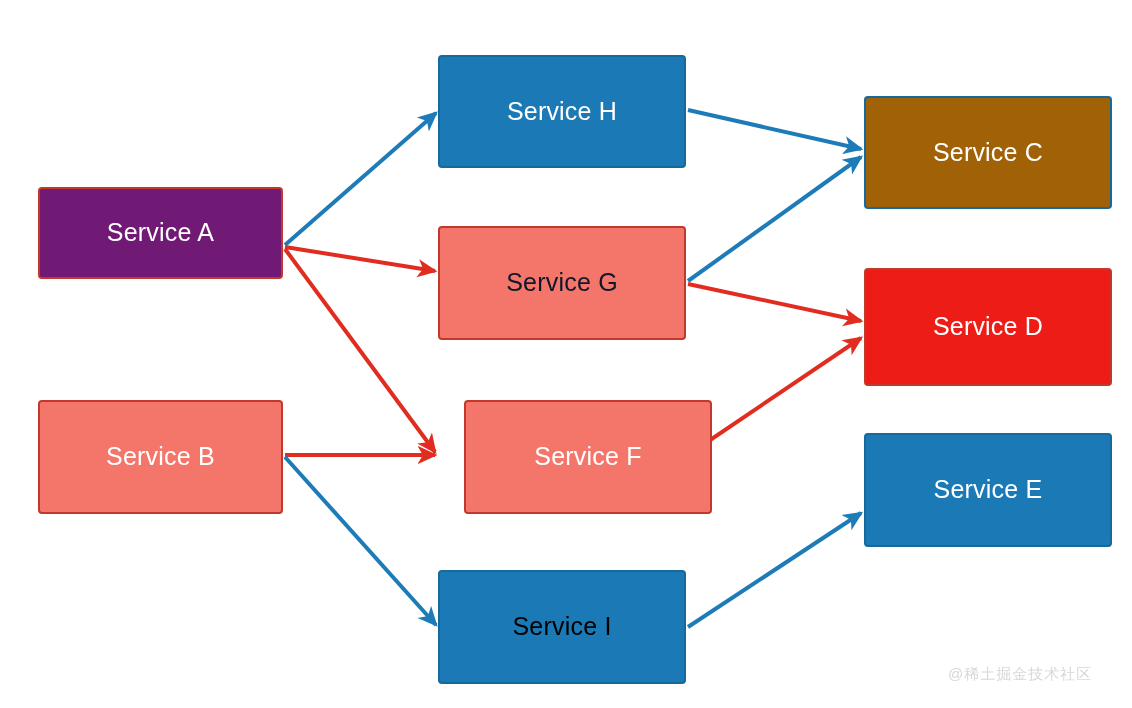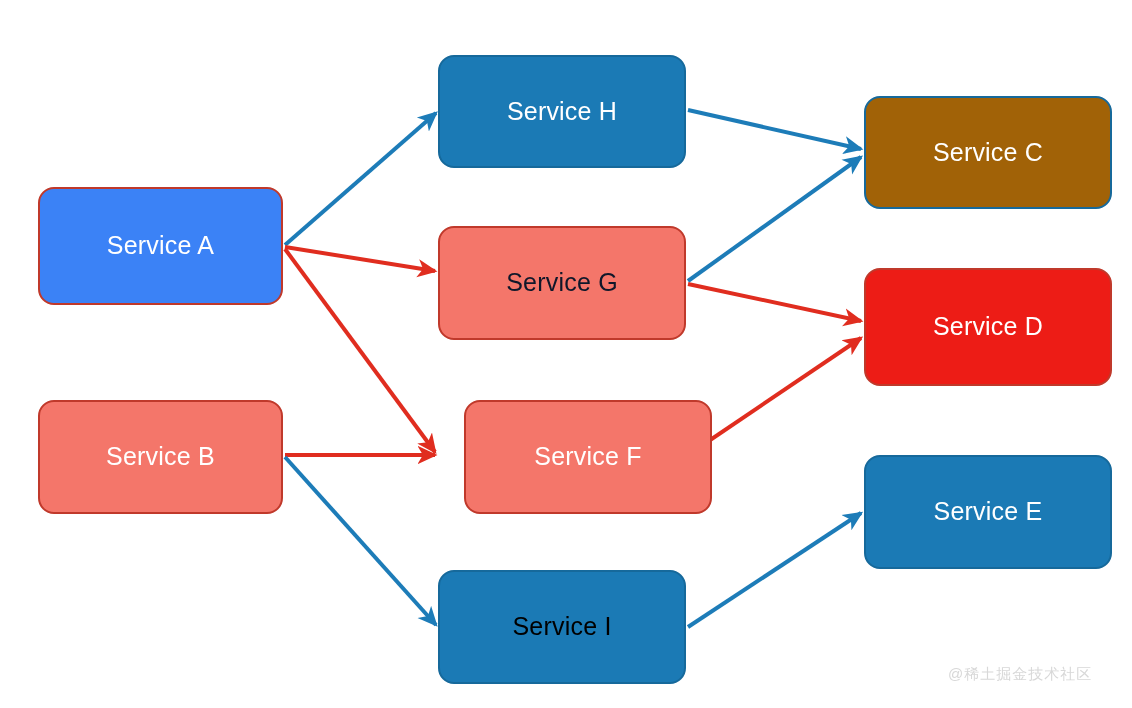--- a/index.html
+++ b/index.html
@@ -25,21 +25,21 @@
     width: 1132px;
     height: 708px;
     pointer-events: none;
   }
   .node {
     position: absolute;
     box-sizing: border-box;
     display: flex;
     align-items: center;
     justify-content: center;
-    border-radius: 16px;
+    border-radius: 4px;
     border-style: solid;
     border-width: 2px;
     color: #ffffff;
     font-size: 25px;
     font-weight: 400;
     letter-spacing: 0.2px;
     text-align: center;
     line-height: 1.1;
     user-select: none;
   }
@@ -76,21 +76,21 @@
       <line x1="285" y1="455" x2="435" y2="455" stroke="#e02d1f" stroke-width="4" stroke-linecap="butt" marker-end="url(#arrow-edge_red)"></line>
       <line x1="285" y1="457" x2="436" y2="625" stroke="#1d7cb8" stroke-width="4" stroke-linecap="butt" marker-end="url(#arrow-edge_blue)"></line>
       <line x1="688" y1="110" x2="861" y2="149" stroke="#1d7cb8" stroke-width="4" stroke-linecap="butt" marker-end="url(#arrow-edge_blue)"></line>
       <line x1="688" y1="281" x2="861" y2="157" stroke="#1d7cb8" stroke-width="4" stroke-linecap="butt" marker-end="url(#arrow-edge_blue)"></line>
       <line x1="688" y1="284" x2="861" y2="321" stroke="#e02d1f" stroke-width="4" stroke-linecap="butt" marker-end="url(#arrow-edge_red)"></line>
       <line x1="688" y1="455" x2="861" y2="338" stroke="#e02d1f" stroke-width="4" stroke-linecap="butt" marker-end="url(#arrow-edge_red)"></line>
       <line x1="688" y1="627" x2="861" y2="513" stroke="#1d7cb8" stroke-width="4" stroke-linecap="butt" marker-end="url(#arrow-edge_blue)"></line>
     </svg>
 
   <div id="node-layer">
-      <div class="node" style="left: 38px; top: 187px; width: 245px; height: 118px; background: #3b82f6; border-color: rgb(192, 57, 43); color: rgb(255, 255, 255);">
+      <div class="node" style="left: 38px; top: 187px; width: 245px; height: 92px; background: #701a75; border-color: rgb(192, 57, 43); color: rgb(255, 255, 255);">
         <span class="node-label">Service A</span>
       </div>
       <div class="node" style="left: 38px; top: 400px; width: 245px; height: 114px; background: rgb(244, 118, 106); border-color: rgb(192, 57, 43); color: rgb(255, 255, 255);">
         <span class="node-label">Service B</span>
       </div>
       <div class="node" style="left: 438px; top: 55px; width: 248px; height: 113px; background: rgb(27, 122, 181); border-color: rgb(22, 105, 155); color: rgb(255, 255, 255);">
         <span class="node-label">Service H</span>
       </div>
       <div class="node" style="left: 438px; top: 226px; width: 248px; height: 114px; background: rgb(244, 118, 106); border-color: rgb(192, 57, 43); color: #0f172a;">
         <span class="node-label">Service G</span>
@@ -100,20 +100,20 @@
       </div>
       <div class="node" style="left: 438px; top: 570px; width: 248px; height: 114px; background: rgb(27, 122, 181); border-color: rgb(22, 105, 155); color: #000000;">
         <span class="node-label">Service I</span>
       </div>
       <div class="node" style="left: 864px; top: 96px; width: 248px; height: 113px; background: #a16207; border-color: rgb(22, 105, 155); color: rgb(255, 255, 255);">
         <span class="node-label">Service C</span>
       </div>
       <div class="node" style="left: 864px; top: 268px; width: 248px; height: 118px; background: rgb(237, 28, 22); border-color: rgb(192, 57, 43); color: rgb(255, 255, 255);">
         <span class="node-label">Service D</span>
       </div>
-      <div class="node" style="left: 864px; top: 455px; width: 248px; height: 114px; background: rgb(27, 122, 181); border-color: rgb(22, 105, 155); color: rgb(255, 255, 255);">
+      <div class="node" style="left: 864px; top: 433px; width: 248px; height: 114px; background: rgb(27, 122, 181); border-color: rgb(22, 105, 155); color: rgb(255, 255, 255);">
         <span class="node-label">Service E</span>
       </div>
     </div>
 
   <div class="watermark" style="left: 948px; top: 665px; color: rgb(216, 216, 216);">@稀土掘金技术社区</div>
 
 </div>
 
 </body></html>

